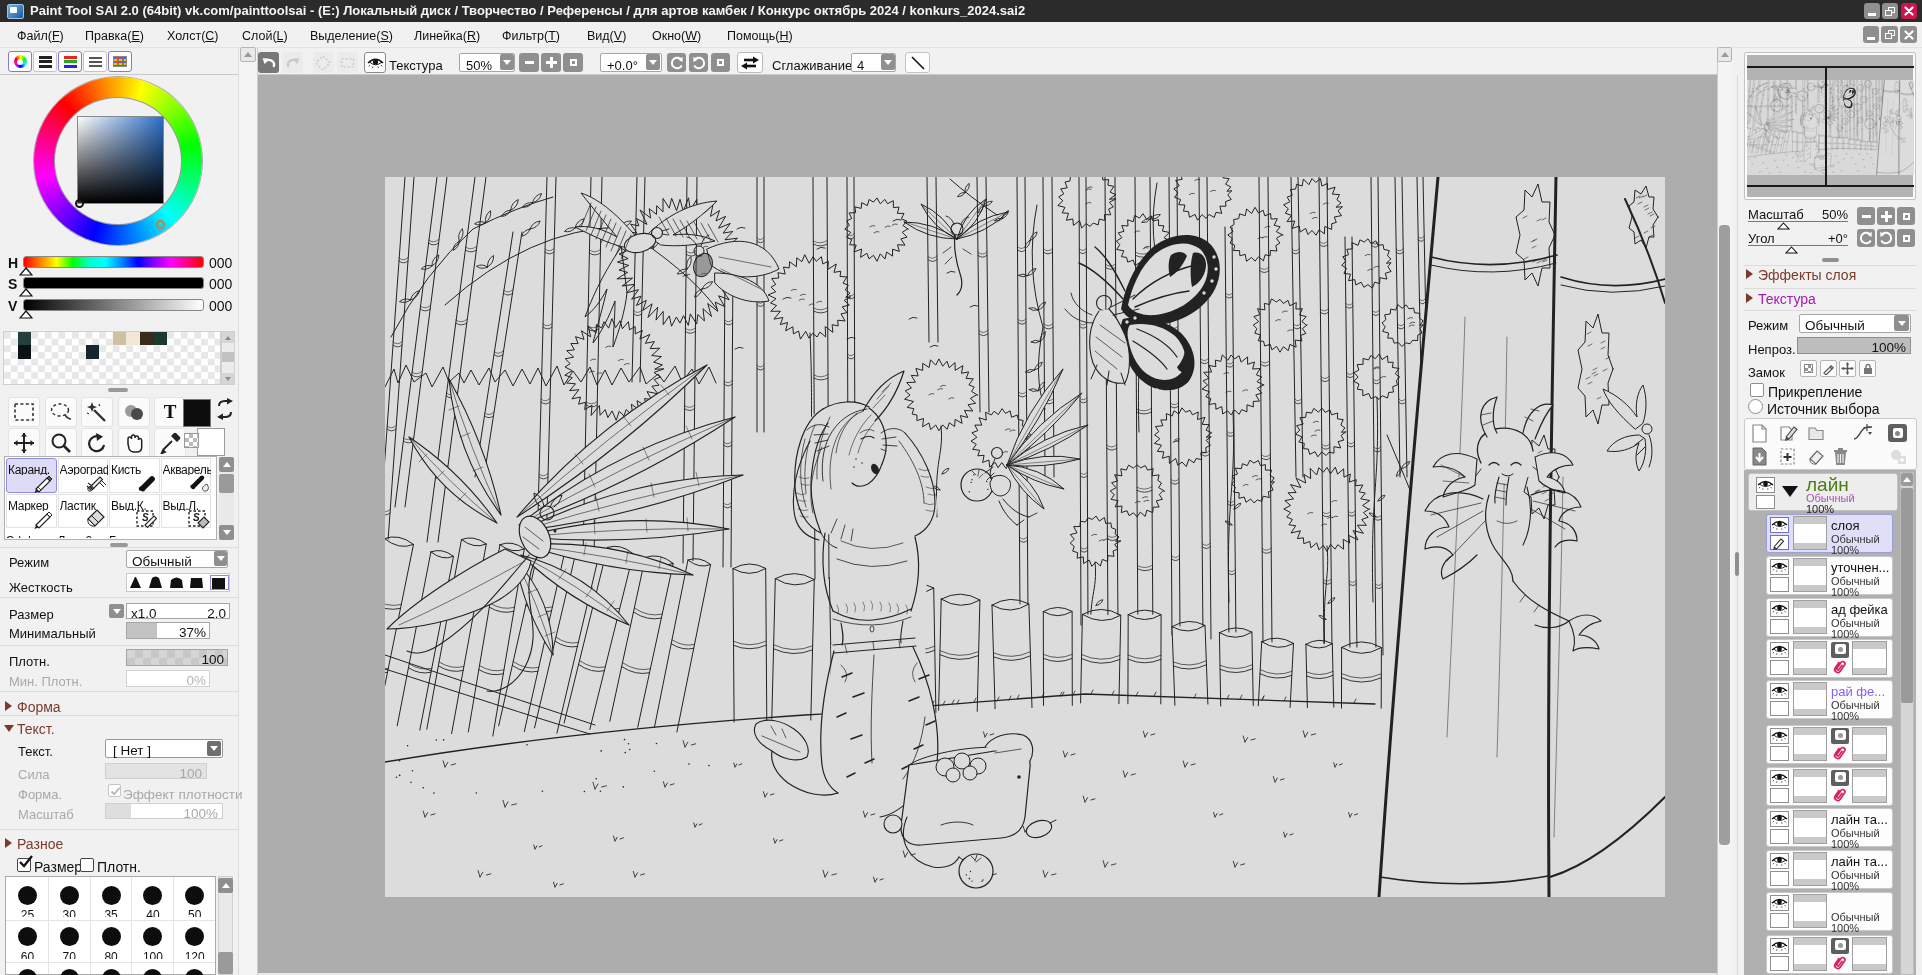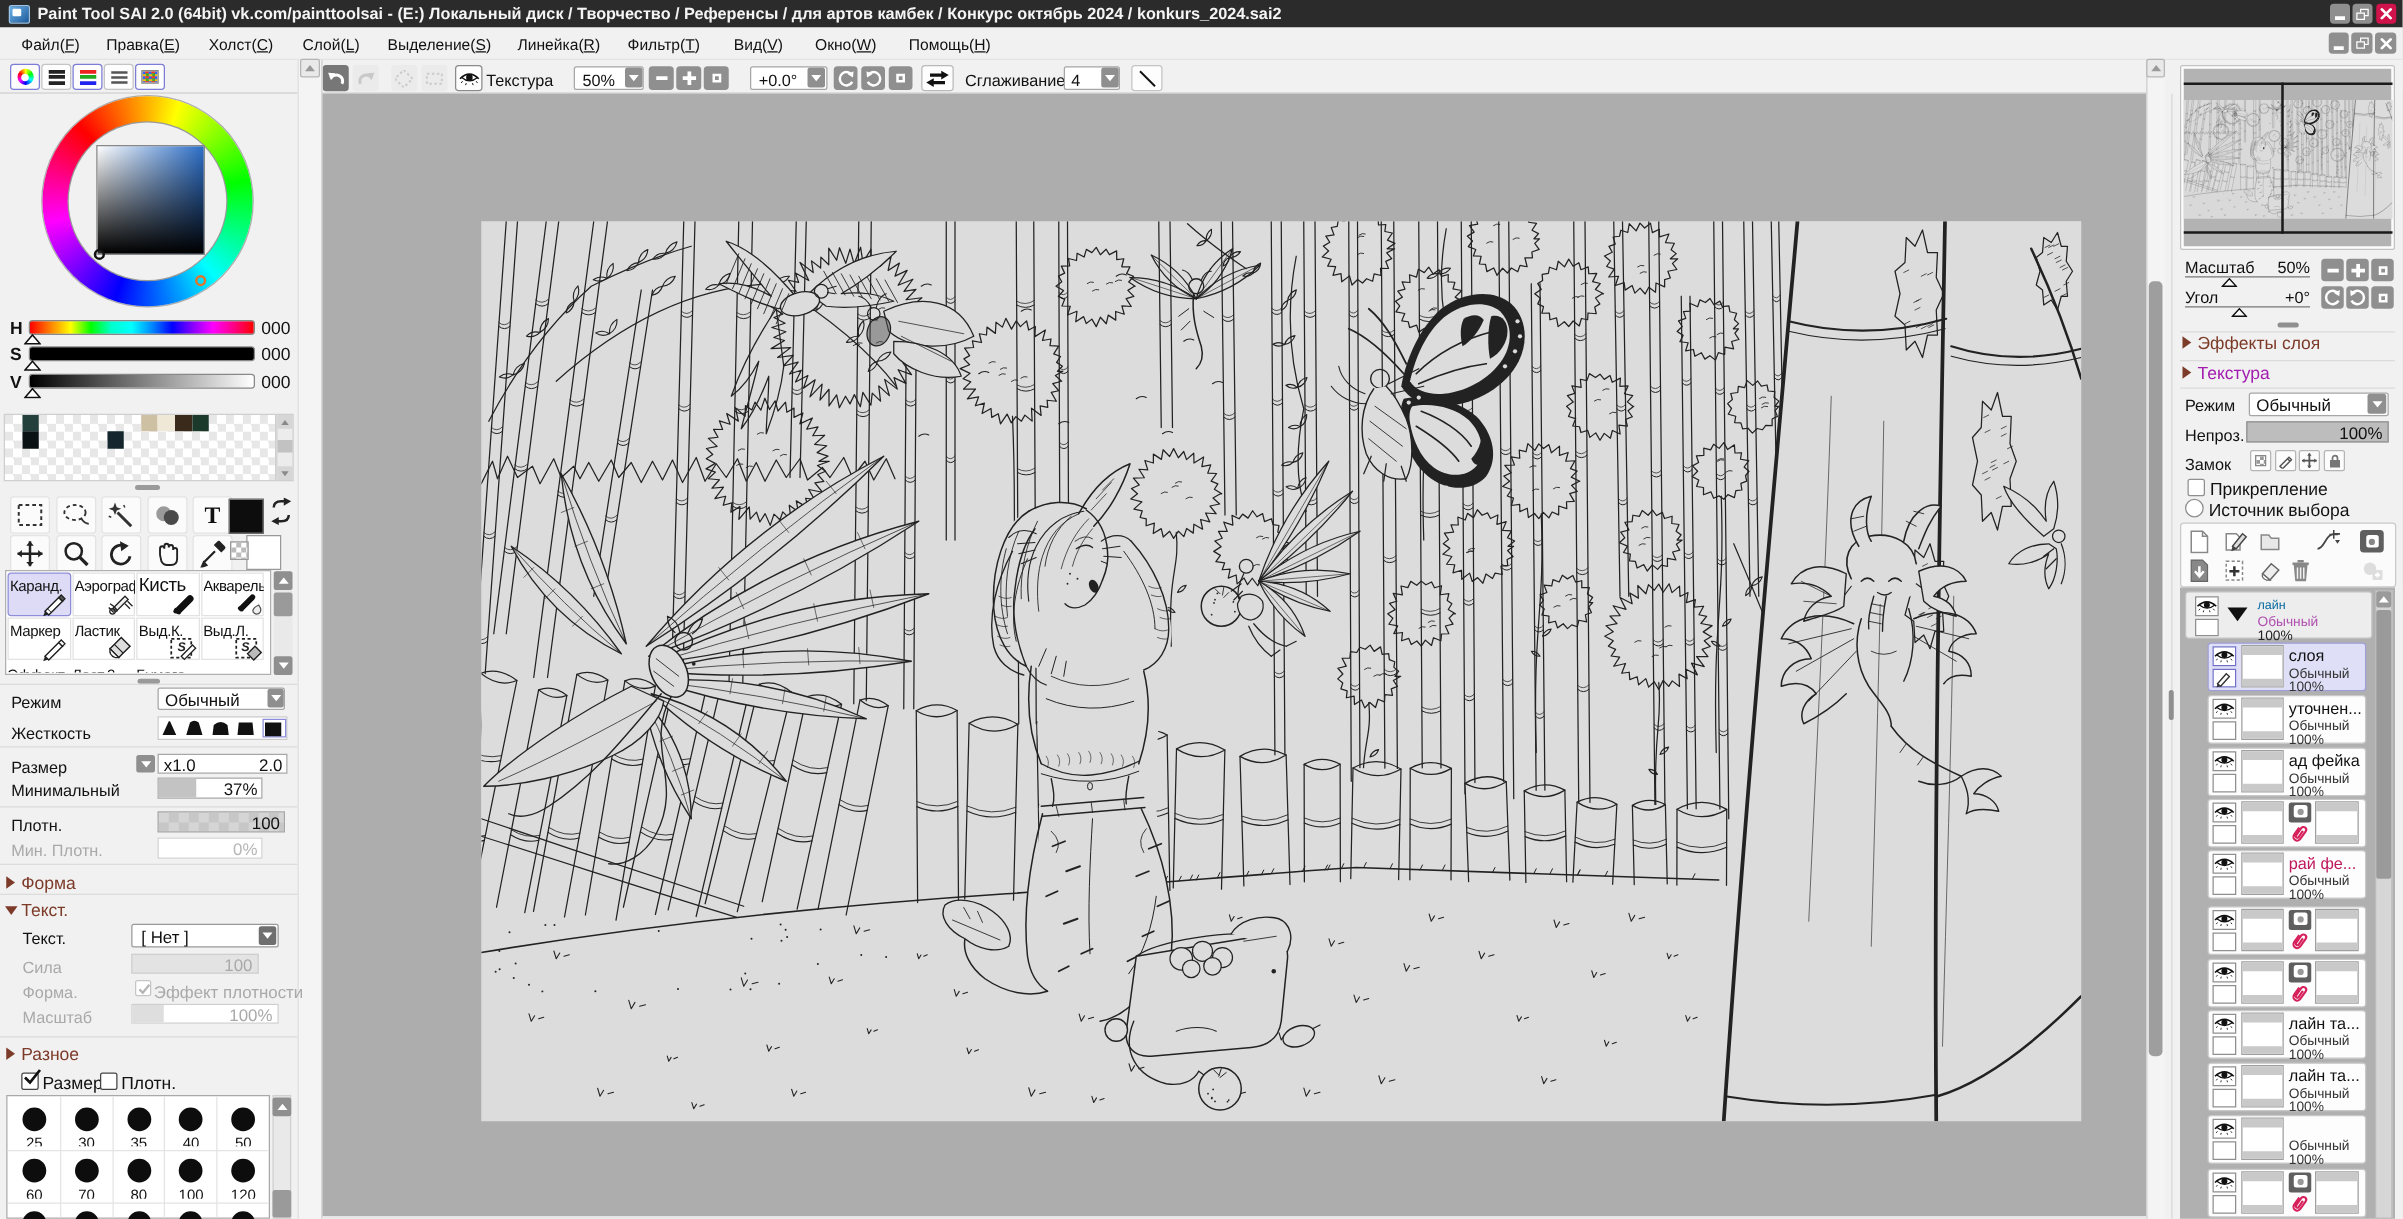--- a/index.html
+++ b/index.html
@@ -1416,21 +1416,21 @@
     </svg></div>
 <div style="position:absolute;left:57.5px;top:458.0px;width:50.5px;height:34.5px;background:#fff;border:1px solid #e2e2e2;"></div>
 <div style="position:absolute;left:59.5px;top:460.0px;width:48px;height:15px;overflow:hidden;"><span style="font-size:12px;color:#111;letter-spacing:-0.3px;">Аэрограф</span></div>
 <div style="position:absolute;left:83.5px;top:471.0px;width:24px;height:22px;"><svg width="24" height="22">
       <path d="M6,16 L16,6 l2.5,2.5 L8.5,18.5 Z" fill="#eee" stroke="#222" stroke-width="1.1"></path>
       <path d="M4,12 q4,2 6,6 M3,15 l4,4" stroke="#222" stroke-width="1.1" fill="none"></path>
       <circle cx="6" cy="18" r="2.2" fill="none" stroke="#222"></circle>
       <path d="M16,12 l4,4 m-2,-6 l4,4" stroke="#222" stroke-width="1"></path>
     </svg></div>
 <div style="position:absolute;left:109.0px;top:458.0px;width:50.5px;height:34.5px;background:#fff;border:1px solid #e2e2e2;"></div>
-<div style="position:absolute;left:111.0px;top:460.0px;width:48px;height:15px;overflow:hidden;"><span style="font-size:15px;color:#111;letter-spacing:-0.3px;">Кисть</span></div>
+<div style="position:absolute;left:111.0px;top:460.0px;width:48px;height:15px;overflow:hidden;"><span style="font-size:12px;color:#111;letter-spacing:-0.3px;">Кисть</span></div>
 <div style="position:absolute;left:135.0px;top:471.0px;width:24px;height:22px;"><svg width="24" height="22">
       <path d="M5,19 q-2,-3 1,-4 l9,-9 q2,-2 4,0 q2,2 0,4 l-9,9 q-1,3 -5,0 Z" fill="#111"></path>
       <circle cx="5.5" cy="18" r="1.8" fill="#111"></circle>
     </svg></div>
 <div style="position:absolute;left:160.5px;top:458.0px;width:50.5px;height:34.5px;background:#fff;border:1px solid #e2e2e2;"></div>
 <div style="position:absolute;left:162.5px;top:460.0px;width:48px;height:15px;overflow:hidden;"><span style="font-size:12px;color:#111;letter-spacing:-0.3px;">Акварель</span></div>
 <div style="position:absolute;left:186.5px;top:471.0px;width:24px;height:22px;"><svg width="26" height="22">
       <path d="M4,17 q-2,-2 1,-3.5 l8,-8 q2,-2 3.6,-0.4 q1.6,1.6 -0.4,3.6 l-8,8 q-1.5,3 -4.2,0.3 Z" fill="#111"></path>
       <path d="M20,13 q3,4 0.5,6.5 q-3,2 -5,-1 q-1,-3 4.5,-5.5 Z" fill="#eee" stroke="#555" stroke-width="1"></path>
     </svg></div>
@@ -1750,21 +1750,21 @@
 <div style="position:absolute;left:1756px;top:477px;width:19px;height:16px;background:#fff;border:1px solid #8f8f8f;display:flex;align-items:center;justify-content:center;">
     <svg width="17" height="13" viewBox="0 0 17 13">
       <path d="M1,6 Q8.5,-1 16,6" fill="none" stroke="#111" stroke-width="1.3"></path>
       <path d="M2.5,5 Q8.5,10 15,5" fill="none" stroke="#111" stroke-width="0.9"></path>
       <circle cx="8.5" cy="5" r="2.4" fill="#111"></circle>
       <path d="M3,8 l-1,1.3 M6,9.3 l-0.4,1.5 M10.6,9.3 l0.4,1.5 M13.6,8 l1,1.3" stroke="#111" stroke-width="0.7"></path>
     </svg>
   </div>
 <div style="position:absolute;left:1756px;top:495px;width:19px;height:14px;background:#fff;border:1px solid #8f8f8f;"></div>
 <div style="position:absolute;left:1782px;top:486px;width:0;height:0;border-top:11px solid #111;border-left:8px solid transparent;border-right:8px solid transparent;"></div>
-<div style="position:absolute;left:1806px;top:474px;"><span style="font-size:10px;color:#0369a1;">лайн</span></div>
+<div style="position:absolute;left:1806px;top:474px;"><span style="font-size:19px;color:#4d7c0f;">лайн</span></div>
 <div style="position:absolute;left:1806px;top:488px;"><span style="font-size:11px;color:#b050b0;">Обычный</span></div>
 <div style="position:absolute;left:1806px;top:499px;"><span style="font-size:11px;color:#222;">100%</span></div>
 <div style="position:absolute;left:1766px;top:514px;width:127px;height:39px;background:#dfdff8;border:1px solid #9f9fd8;border-radius:3px;"></div>
 <div style="position:absolute;left:1770px;top:517px;width:19px;height:16px;background:#fff;border:1px solid #7070c8;display:flex;align-items:center;justify-content:center;">
     <svg width="17" height="13" viewBox="0 0 17 13">
       <path d="M1,6 Q8.5,-1 16,6" fill="none" stroke="#111" stroke-width="1.3"></path>
       <path d="M2.5,5 Q8.5,10 15,5" fill="none" stroke="#111" stroke-width="0.9"></path>
       <circle cx="8.5" cy="5" r="2.4" fill="#111"></circle>
       <path d="M3,8 l-1,1.3 M6,9.3 l-0.4,1.5 M10.6,9.3 l0.4,1.5 M13.6,8 l1,1.3" stroke="#111" stroke-width="0.7"></path>
     </svg>
@@ -1843,21 +1843,21 @@
       <path d="M1,6 Q8.5,-1 16,6" fill="none" stroke="#111" stroke-width="1.3"></path>
       <path d="M2.5,5 Q8.5,10 15,5" fill="none" stroke="#111" stroke-width="0.9"></path>
       <circle cx="8.5" cy="5" r="2.4" fill="#111"></circle>
       <path d="M3,8 l-1,1.3 M6,9.3 l-0.4,1.5 M10.6,9.3 l0.4,1.5 M13.6,8 l1,1.3" stroke="#111" stroke-width="0.7"></path>
     </svg>
   </div>
 <div style="position:absolute;left:1770px;top:701px;width:19px;height:15px;background:#fff;border:1px solid #8f8f8f;display:flex;align-items:center;justify-content:center;"></div>
 <div style="position:absolute;left:1793px;top:682px;width:34px;height:34px;background:#fff;border:1px solid #9f9f9f;"></div>
 <div style="position:absolute;left:1794px;top:683px;width:32px;height:7px;background:#c9c9c9;"></div>
 <div style="position:absolute;left:1794px;top:709px;width:32px;height:6px;background:#c9c9c9;"></div>
-<div style="position:absolute;left:1831px;top:682px;"><span style="font-size:13px;color:#be185d;">рай фе...</span></div>
+<div style="position:absolute;left:1831px;top:682px;"><span style="font-size:13px;color:#8b5cf6;">рай фе...</span></div>
 <div style="position:absolute;left:1831px;top:695px;"><span style="font-size:11px;color:#333;">Обычный</span></div>
 <div style="position:absolute;left:1831px;top:706px;"><span style="font-size:11px;color:#333;">100%</span></div>
 <div style="position:absolute;left:1766px;top:725px;width:127px;height:39px;background:#fdfdfd;border:1px solid #c8c8c8;border-radius:3px;"></div>
 <div style="position:absolute;left:1770px;top:728px;width:19px;height:16px;background:#fff;border:1px solid #8f8f8f;display:flex;align-items:center;justify-content:center;">
     <svg width="17" height="13" viewBox="0 0 17 13">
       <path d="M1,6 Q8.5,-1 16,6" fill="none" stroke="#111" stroke-width="1.3"></path>
       <path d="M2.5,5 Q8.5,10 15,5" fill="none" stroke="#111" stroke-width="0.9"></path>
       <circle cx="8.5" cy="5" r="2.4" fill="#111"></circle>
       <path d="M3,8 l-1,1.3 M6,9.3 l-0.4,1.5 M10.6,9.3 l0.4,1.5 M13.6,8 l1,1.3" stroke="#111" stroke-width="0.7"></path>
     </svg>

